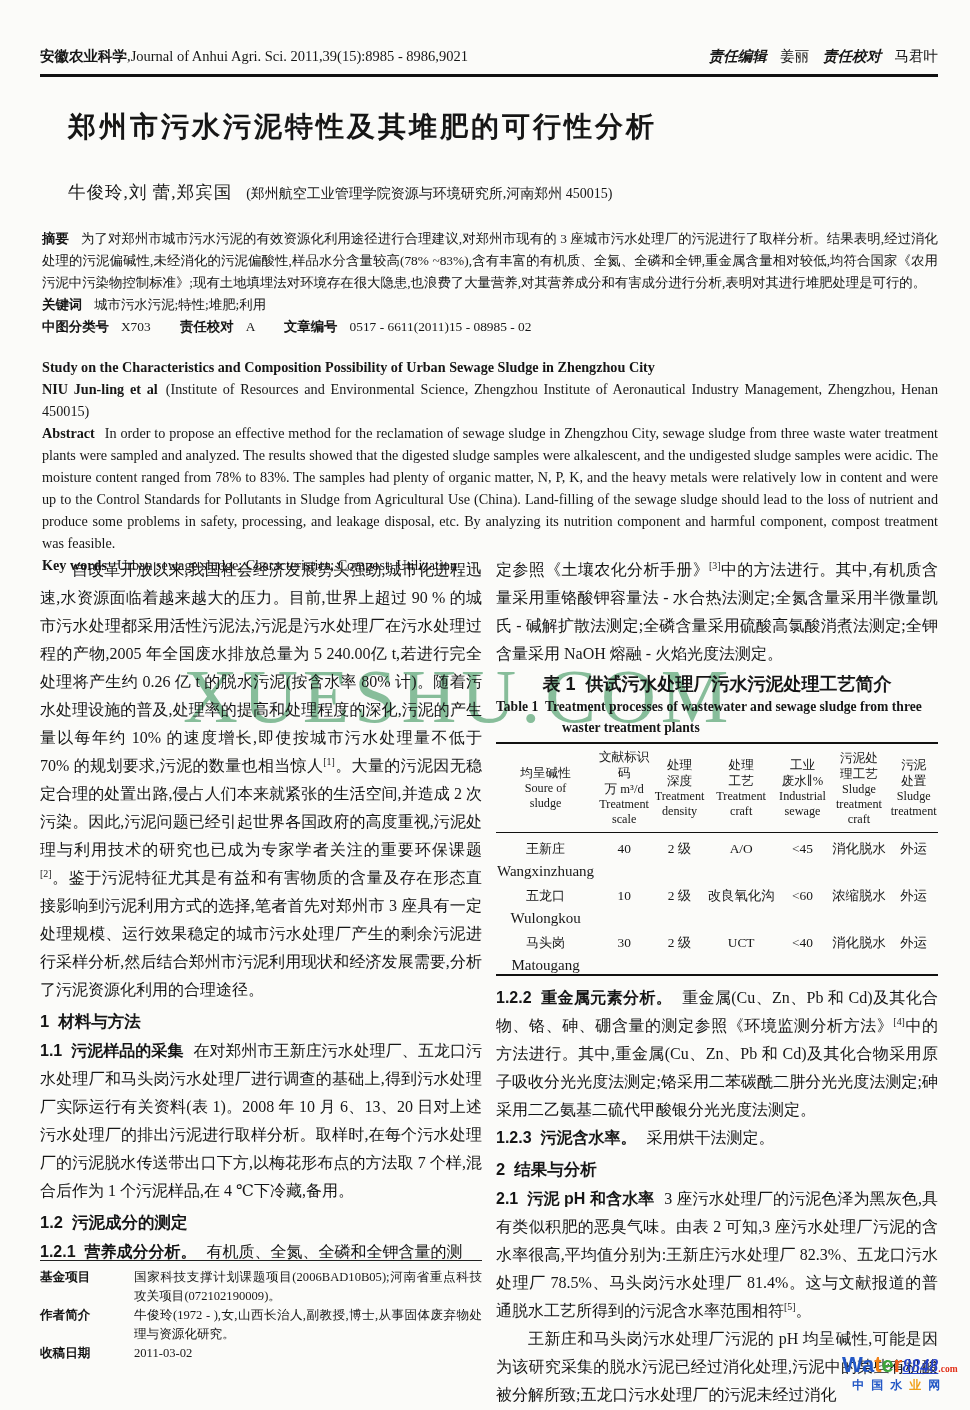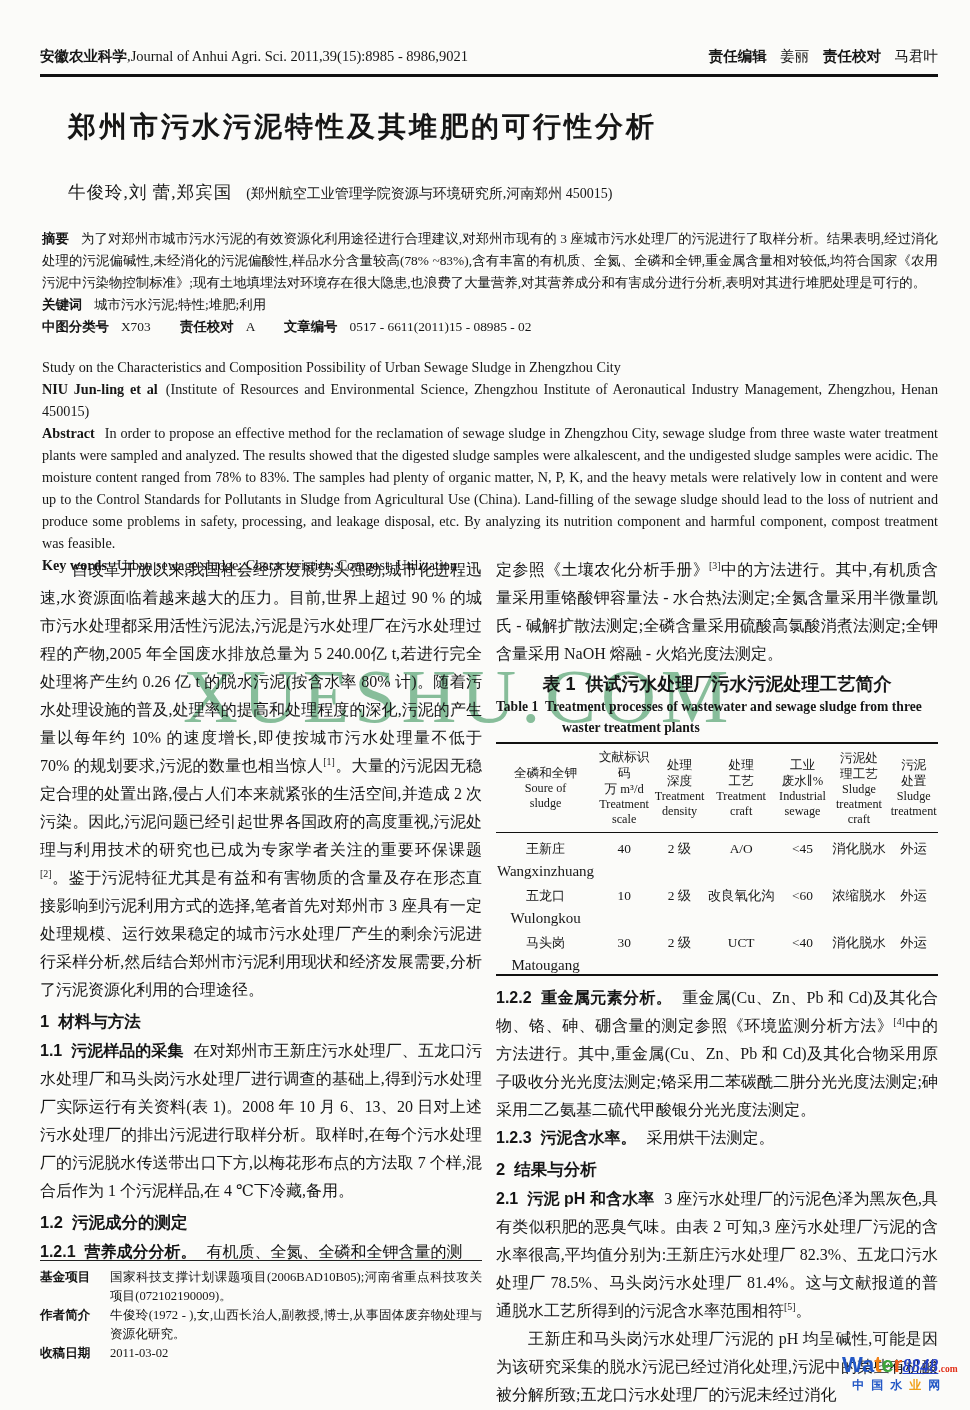--- a/index.html
+++ b/index.html
@@ -3,38 +3,38 @@
 <meta charset="utf-8">
 <style>
   html,body{margin:0;padding:0;}
   body{width:970px;height:1410px;position:relative;background:#fbfbf9;color:#161616;
        font-family:"Liberation Serif","DejaVu Serif",serif;overflow:hidden;}
   
   .page-header{position:absolute;top:46px;left:40px;width:898px;display:flex;
                justify-content:space-between;font-size:14.5px;line-height:20px;}
   .jr-cn{font-weight:bold;font-family:"Liberation Sans",sans-serif;}
   .hdr-right span{margin-left:10px;}
-  .hdr-label{font-weight:bold;font-family:"Liberation Sans",sans-serif;}
+  .hdr-label{font-weight:bold;font-family:"Liberation Sans",sans-serif;font-style:italic;}
   .header-rule{position:absolute;top:74px;left:40px;width:898px;height:3px;background:#111;}
   
   .title{position:absolute;top:108px;left:68px;font-size:28px;font-weight:bold;
          letter-spacing:3px;font-family:"Liberation Sans","DejaVu Sans",sans-serif;}
   .authors{position:absolute;top:180px;left:68px;font-size:17.5px;letter-spacing:1px;}
   .affil{font-size:14px;letter-spacing:0;margin-left:14px;}
   
   .abs-block{position:absolute;top:228px;left:42px;width:896px;font-size:13.4px;
              line-height:22px;text-align:justify;}
   .abs-block p{margin:0;}
   .bh{font-family:"Liberation Sans","DejaVu Sans",sans-serif;font-weight:bold;margin-right:12px;}
   .meta-gap{margin-left:26px;}
   
   .en-block{position:absolute;top:356px;left:42px;width:896px;font-size:14.2px;
             line-height:22px;text-align:justify;}
   .en-block p{margin:0;}
-  .en-title{font-weight:normal;}
+  .en-title{font-weight:bold;}
   .en-auth{font-weight:bold;margin-right:8px;}
   .en-lab{font-weight:bold;margin-right:10px;}
   
   .columns{position:absolute;top:556px;left:40px;width:898px;display:flex;gap:14px;z-index:1;}
   .col{width:442px;font-size:16px;line-height:28px;text-align:justify;}
   .col-left{height:704px;overflow:hidden;}
   .col p{margin:0;}
   .indent{text-indent:2em;}
   .sec{font-family:"Liberation Sans","DejaVu Sans",sans-serif;font-weight:bold;
        font-size:16.5px;margin:3px 0 2px 0;line-height:28px;}
@@ -53,21 +53,21 @@
   .thc{font-size:12.6px;line-height:16px;white-space:pre-line;}
   .the{font-size:12.2px;line-height:15px;white-space:pre-line;}
   table.t1 td{text-align:center;vertical-align:top;padding:7px 1px 1px 1px;
               font-size:13.4px;line-height:17px;}
   td.al,th.al{text-align:left;}
   .rcn{font-size:13px;line-height:17px;}
   .ren{font-size:15px;line-height:16px;white-space:nowrap;margin-top:6px;}
   
   .footnote{position:absolute;top:1260px;left:40px;width:442px;border-top:1.5px solid #222;
             padding-top:7px;font-size:12.6px;line-height:19px;z-index:1;}
-  .fn-row{display:flex;}
+  .fn-row{display:flex;gap:24px;}
   .fn-label{width:70px;flex:0 0 70px;font-family:"Liberation Sans",sans-serif;font-weight:bold;}
   .fn-text{flex:1;text-align:justify;}
   
   .wm-center{position:absolute;left:183px;top:653px;z-index:0;font-size:76px;
              letter-spacing:5px;color:#15803d;opacity:0.5;font-family:"Liberation Serif",serif;}
   .wm-site{position:absolute;left:842px;top:1354px;z-index:2;text-align:center;line-height:1;}
   .wm-word{font-family:"Liberation Sans","DejaVu Sans",sans-serif;font-weight:bold;font-size:22px;}
   .wm-digits{font-family:"Liberation Serif",serif;font-style:italic;font-weight:bold;font-size:18px;text-decoration:underline;}
   .wm-dotcom{font-size:9.5px;font-weight:bold;}
   .wm-cn{margin-top:3px;font-family:"Liberation Sans","DejaVu Sans",sans-serif;
@@ -135,21 +135,21 @@
             <col style="width:13.5%">
             <col style="width:12%">
             <col style="width:17%">
           <col style="width:12%">
             <col style="width:14.5%">
             <col style="width:11%">
         </colgroup>
         <thead>
           <tr>
             <th class="al">
-                <div class="thc">全磷和全钾</div>
+                <div class="thc">均呈碱性</div>
                 <div class="the">Soure of
 sludge</div>
               </th>
             <th>
                 <div class="thc">文献标识码
 万 m³/d</div>
                 <div class="the">Treatment
 scale</div>
               </th>
             <th>

